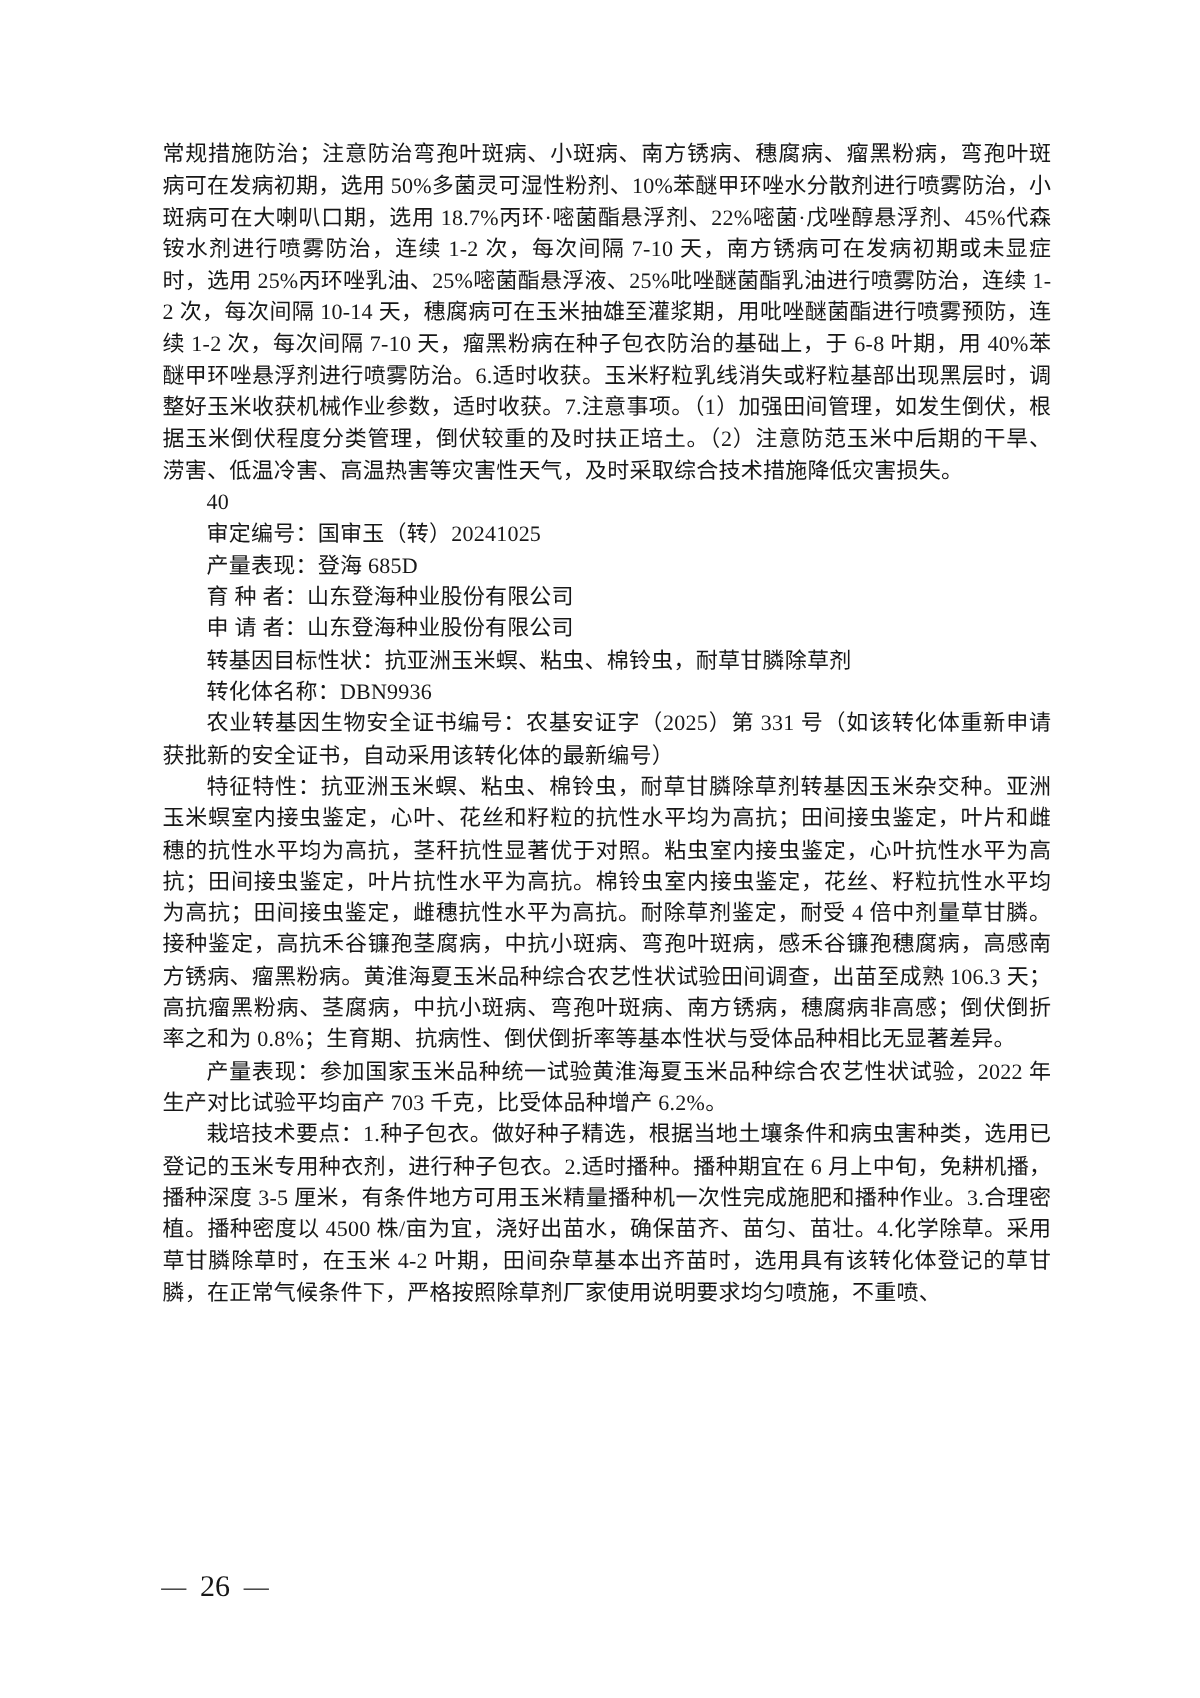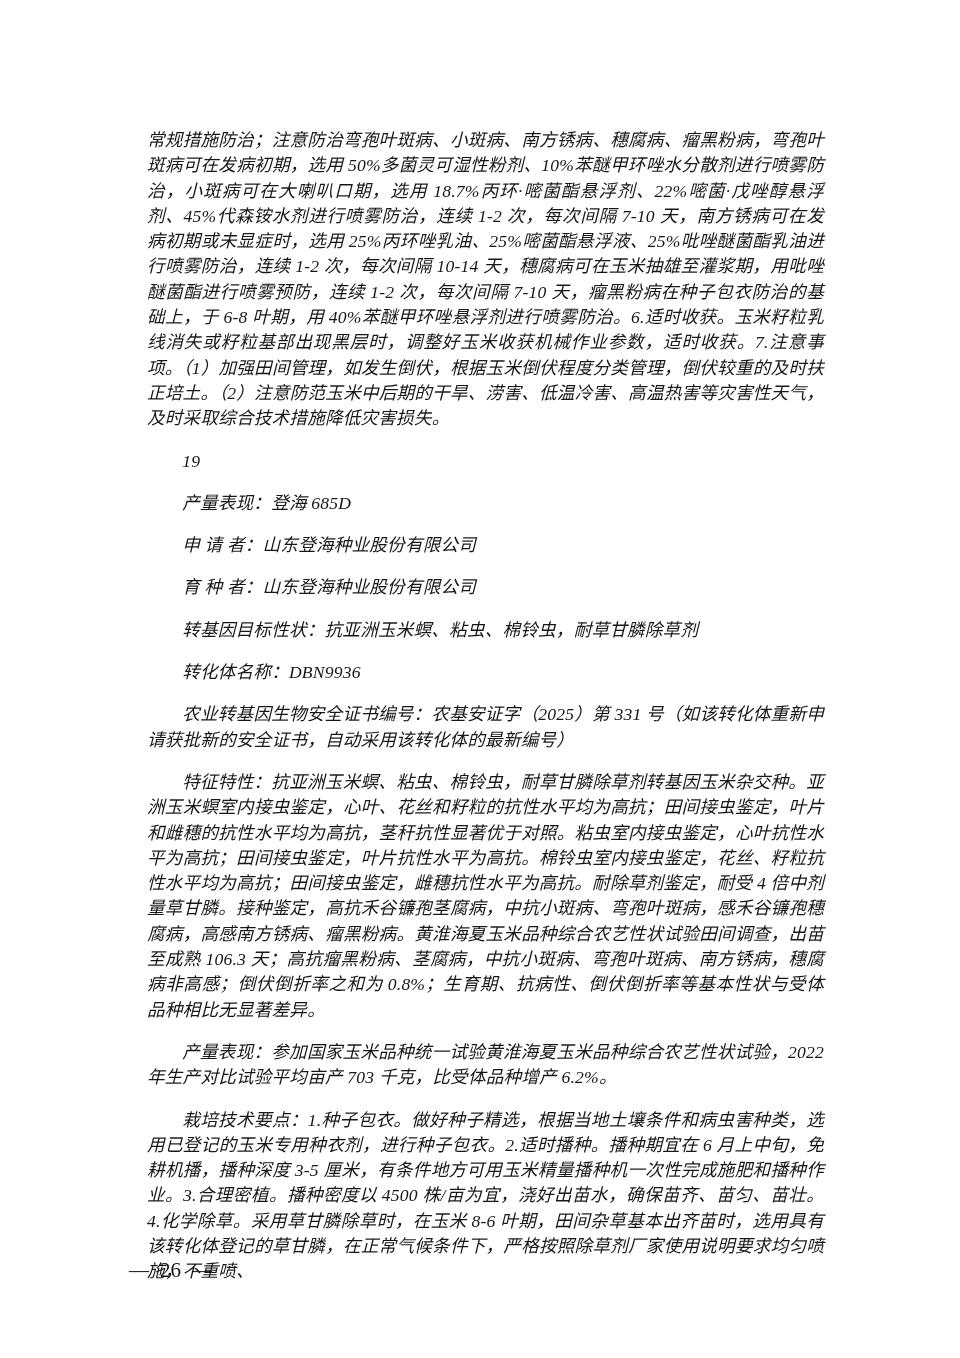--- a/index.html
+++ b/index.html
@@ -21,63 +21,63 @@
     top: 111px;
     width: 711px;
     font-size: 17.6px;
     line-height: 25.3px;
     color: #171717;
     text-align: justify;
     text-justify: inter-ideograph;
     letter-spacing: 0.2px;
   }
   .para {
-    margin: 17px;
+    margin: 0;
     padding: 0;
     word-break: break-all;
-    font-style: italic;
   }
   .para.indent {
     text-indent: 2em;
   }
   .footer {
     position: absolute;
     left: 129px;
     top: 1255px;
     height: 30px;
     display: flex;
     align-items: center;
     gap: 11px;
     font-size: 20px;
     color: #171717;
   }
   .footer .dash {
     letter-spacing: 0;
   }
   .footer .pagenum {
-    font-size: 21px;
+    font-size: 24px;
   }
 </style>
 </head>
 <body>
 
 <div class="page">
 
   <div class="body-text">
     <p class="para">常规措施防治；注意防治弯孢叶斑病、小斑病、南方锈病、穗腐病、瘤黑粉病，弯孢叶斑病可在发病初期，选用 50%多菌灵可湿性粉剂、10%苯醚甲环唑水分散剂进行喷雾防治，小斑病可在大喇叭口期，选用 18.7%丙环·嘧菌酯悬浮剂、22%嘧菌·戊唑醇悬浮剂、45%代森铵水剂进行喷雾防治，连续 1-2 次，每次间隔 7-10 天，南方锈病可在发病初期或未显症时，选用 25%丙环唑乳油、25%嘧菌酯悬浮液、25%吡唑醚菌酯乳油进行喷雾防治，连续 1-2 次，每次间隔 10-14 天，穗腐病可在玉米抽雄至灌浆期，用吡唑醚菌酯进行喷雾预防，连续 1-2 次，每次间隔 7-10 天，瘤黑粉病在种子包衣防治的基础上，于 6-8 叶期，用 40%苯醚甲环唑悬浮剂进行喷雾防治。6.适时收获。玉米籽粒乳线消失或籽粒基部出现黑层时，调整好玉米收获机械作业参数，适时收获。7.注意事项。（1）加强田间管理，如发生倒伏，根据玉米倒伏程度分类管理，倒伏较重的及时扶正培土。（2）注意防范玉米中后期的干旱、涝害、低温冷害、高温热害等灾害性天气，及时采取综合技术措施降低灾害损失。</p>
-    <p class="para indent">19</p>
+    <p class="para indent">40</p>
+    <p class="para indent">审定编号：国审玉（转）20241025</p>
     <p class="para indent">产量表现：登海 685D</p>
+    <p class="para indent">育 种 者：山东登海种业股份有限公司</p>
     <p class="para indent">申 请 者：山东登海种业股份有限公司</p>
-    <p class="para indent">育 种 者：山东登海种业股份有限公司</p>
     <p class="para indent">转基因目标性状：抗亚洲玉米螟、粘虫、棉铃虫，耐草甘膦除草剂</p>
     <p class="para indent">转化体名称：DBN9936</p>
     <p class="para indent">农业转基因生物安全证书编号：农基安证字（2025）第 331 号（如该转化体重新申请获批新的安全证书，自动采用该转化体的最新编号）</p>
     <p class="para indent">特征特性：抗亚洲玉米螟、粘虫、棉铃虫，耐草甘膦除草剂转基因玉米杂交种。亚洲玉米螟室内接虫鉴定，心叶、花丝和籽粒的抗性水平均为高抗；田间接虫鉴定，叶片和雌穗的抗性水平均为高抗，茎秆抗性显著优于对照。粘虫室内接虫鉴定，心叶抗性水平为高抗；田间接虫鉴定，叶片抗性水平为高抗。棉铃虫室内接虫鉴定，花丝、籽粒抗性水平均为高抗；田间接虫鉴定，雌穗抗性水平为高抗。耐除草剂鉴定，耐受 4 倍中剂量草甘膦。接种鉴定，高抗禾谷镰孢茎腐病，中抗小斑病、弯孢叶斑病，感禾谷镰孢穗腐病，高感南方锈病、瘤黑粉病。黄淮海夏玉米品种综合农艺性状试验田间调查，出苗至成熟 106.3 天；高抗瘤黑粉病、茎腐病，中抗小斑病、弯孢叶斑病、南方锈病，穗腐病非高感；倒伏倒折率之和为 0.8%；生育期、抗病性、倒伏倒折率等基本性状与受体品种相比无显著差异。</p>
     <p class="para indent">产量表现：参加国家玉米品种统一试验黄淮海夏玉米品种综合农艺性状试验，2022 年生产对比试验平均亩产 703 千克，比受体品种增产 6.2%。</p>
-    <p class="para indent">栽培技术要点：1.种子包衣。做好种子精选，根据当地土壤条件和病虫害种类，选用已登记的玉米专用种衣剂，进行种子包衣。2.适时播种。播种期宜在 6 月上中旬，免耕机播，播种深度 3-5 厘米，有条件地方可用玉米精量播种机一次性完成施肥和播种作业。3.合理密植。播种密度以 4500 株/亩为宜，浇好出苗水，确保苗齐、苗匀、苗壮。4.化学除草。采用草甘膦除草时，在玉米 8-6 叶期，田间杂草基本出齐苗时，选用具有该转化体登记的草甘膦，在正常气候条件下，严格按照除草剂厂家使用说明要求均匀喷施，不重喷、</p>
+    <p class="para indent">栽培技术要点：1.种子包衣。做好种子精选，根据当地土壤条件和病虫害种类，选用已登记的玉米专用种衣剂，进行种子包衣。2.适时播种。播种期宜在 6 月上中旬，免耕机播，播种深度 3-5 厘米，有条件地方可用玉米精量播种机一次性完成施肥和播种作业。3.合理密植。播种密度以 4500 株/亩为宜，浇好出苗水，确保苗齐、苗匀、苗壮。4.化学除草。采用草甘膦除草时，在玉米 4-2 叶期，田间杂草基本出齐苗时，选用具有该转化体登记的草甘膦，在正常气候条件下，严格按照除草剂厂家使用说明要求均匀喷施，不重喷、</p>
   </div>
 
   <div class="footer">
     <span class="dash">—</span>
     <span class="pagenum">26</span>
     <span class="dash">—</span>
   </div>
 
 </div>
 

